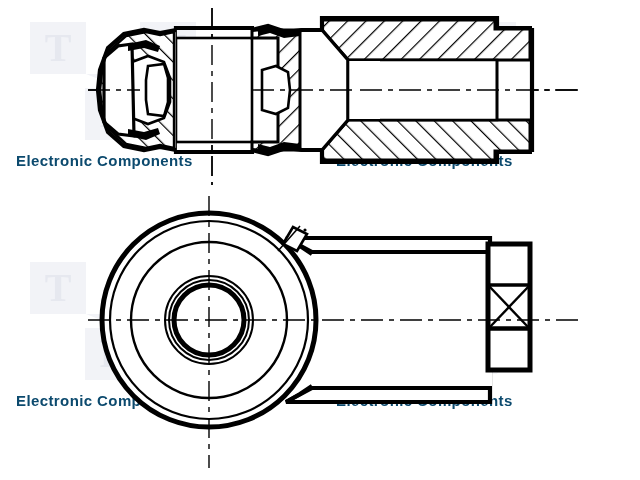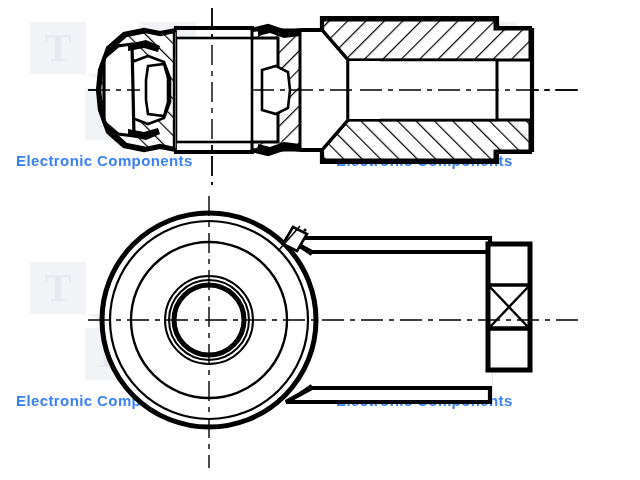--- a/index.html
+++ b/index.html
@@ -66,21 +66,21 @@
     font-size: 13px;
     color: #eceef4;
     font-family: "Liberation Serif", serif;
   }
   .wm-text {
     position: absolute;
     left: 16px; top: 152px;
     font-size: 15px;
     font-weight: bold;
     letter-spacing: 0.4px;
-    color: #3b82f6;
+    color: #0c4a6e;
     white-space: nowrap;
     font-family: "Liberation Sans", sans-serif;
   }
   svg { display: block; }
   .ln   { stroke: #000; fill: none; }
   .thick{ stroke-width: 4.2; }
   .med  { stroke-width: 2.6; }
   .thin { stroke-width: 1.5; }
   .fillw{ fill: #ffffff; }
   .center-line {

